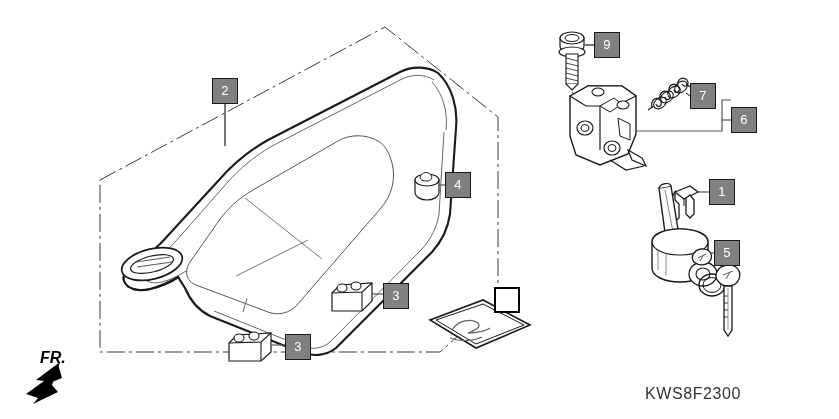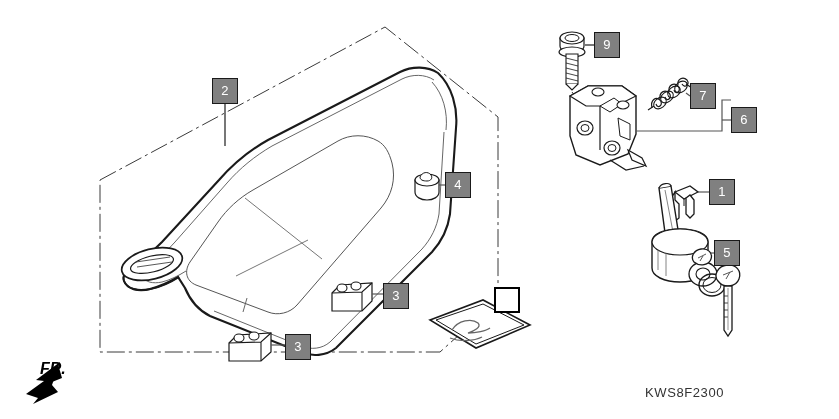--- a/index.html
+++ b/index.html
@@ -41,29 +41,29 @@
   }
   .callout.blank {
     background: #ffffff;
     border: 2px solid #000000;
     color: #000000;
   }
   #partnumber {
     position: absolute;
     left: 645px;
     top: 385px;
-    font-size: 13px;
+    font-size: 16px;
     color: #333333;
     letter-spacing: 0.6px;
     font-family: "Liberation Sans", sans-serif;
   }
   #fr-label {
     position: absolute;
     left: 40px;
-    top: 360px;
+    top: 349px;
     font-size: 16px;
     font-weight: bold;
     font-style: italic;
     color: #000000;
     font-family: "Liberation Sans", sans-serif;
   }
 </style>
 </head>
 <body>
 

